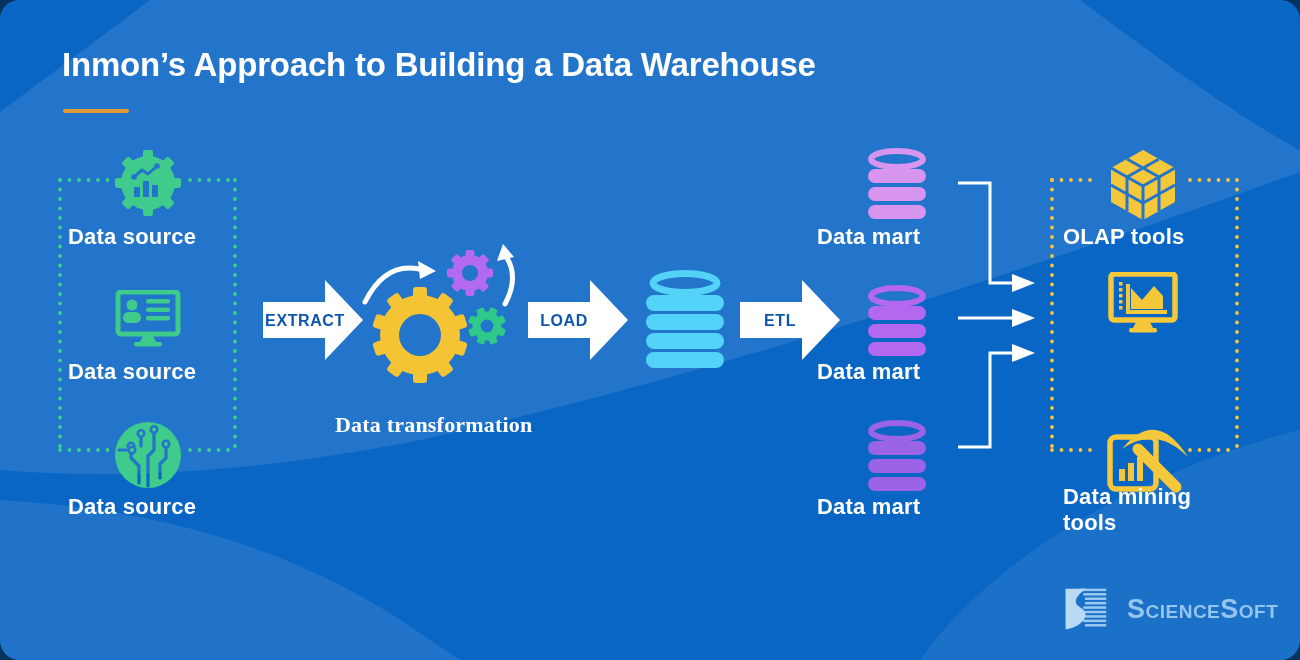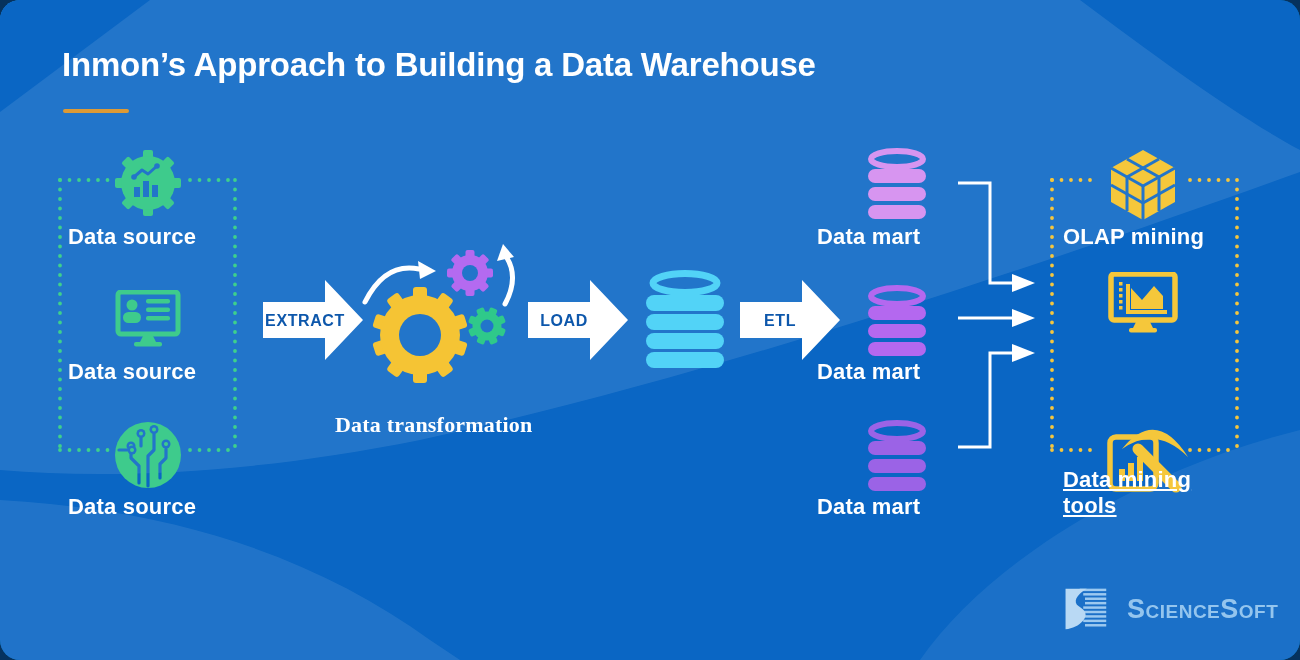--- a/index.html
+++ b/index.html
@@ -297,21 +297,21 @@
             <path d="M74,41 L42,59"></path>
         </g>
       </mask>
     </defs>
     <g fill="#f5c73b" mask="url(#m-cube)">
       <polygon points="42,6 74,24 42,42 10,24"></polygon>
       <polygon points="74,24 74,58 42,76 42,42"></polygon>
       <polygon points="10,24 10,58 42,76 42,42"></polygon>
     </g>
   </svg>
-  <div class="label" style="left:1063px;top:224px;width:160px;">OLAP mining</div>
+  <div class="label" style="left:1063px;top:224px;width:160px;">OLAP tools</div>
 
   <svg class="abs" style="left:1101px;top:272px;" width="84" height="72">
     <g fill="#f5c73b">
       <rect x="10" y="2" width="64" height="46" rx="3" fill="none" stroke="#f5c73b" stroke-width="5.5"></rect>
       <rect x="18" y="10" width="3.5" height="3.5"></rect>
         <rect x="18" y="16" width="3.5" height="3.5"></rect>
       <rect x="18" y="22" width="3.5" height="3.5"></rect>
         <rect x="18" y="28" width="3.5" height="3.5"></rect>
       <rect x="18" y="34" width="3.5" height="3.5"></rect>
       <path d="M27,12 L27,40 L66,40" fill="none" stroke="#f5c73b" stroke-width="4"></path>
@@ -324,21 +324,21 @@
   <svg class="abs" style="left:1098px;top:415px;" width="90" height="80">
     <g fill="#f5c73b">
       <rect x="12" y="22" width="46" height="52" rx="6" fill="none" stroke="#f5c73b" stroke-width="5.5"></rect>
       <rect x="21" y="54" width="6" height="12"></rect>
       <rect x="30" y="48" width="6" height="18"></rect>
       <rect x="39" y="42" width="6" height="24"></rect>
       <path d="M40,34 L78,72" stroke="#f5c73b" stroke-width="11" stroke-linecap="round" fill="none"></path>
       <path d="M24,34 Q58,-8 90,42 Q58,10 24,34 Z"></path>
     </g>
   </svg>
-  <div class="label" style="left:1063px;top:467px;width:160px;text-decoration:underline;">Data mining tools</div>
+  <div class="label" style="left:1063px;top:484px;width:160px;">Data mining tools</div>
 
   <div class="brand">
     <svg width="46" height="46" viewBox="0 0 52 50">
       <g fill="#9cc9f0">
         <rect x="20" y="2" width="30" height="2.8"></rect>
         <rect x="24" y="7" width="26" height="2.8"></rect>
         <rect x="26" y="12" width="24" height="2.8"></rect>
         <rect x="26" y="17" width="24" height="2.8"></rect>
         <rect x="24" y="22" width="26" height="2.8"></rect>
         <rect x="22" y="27" width="28" height="2.8"></rect>

